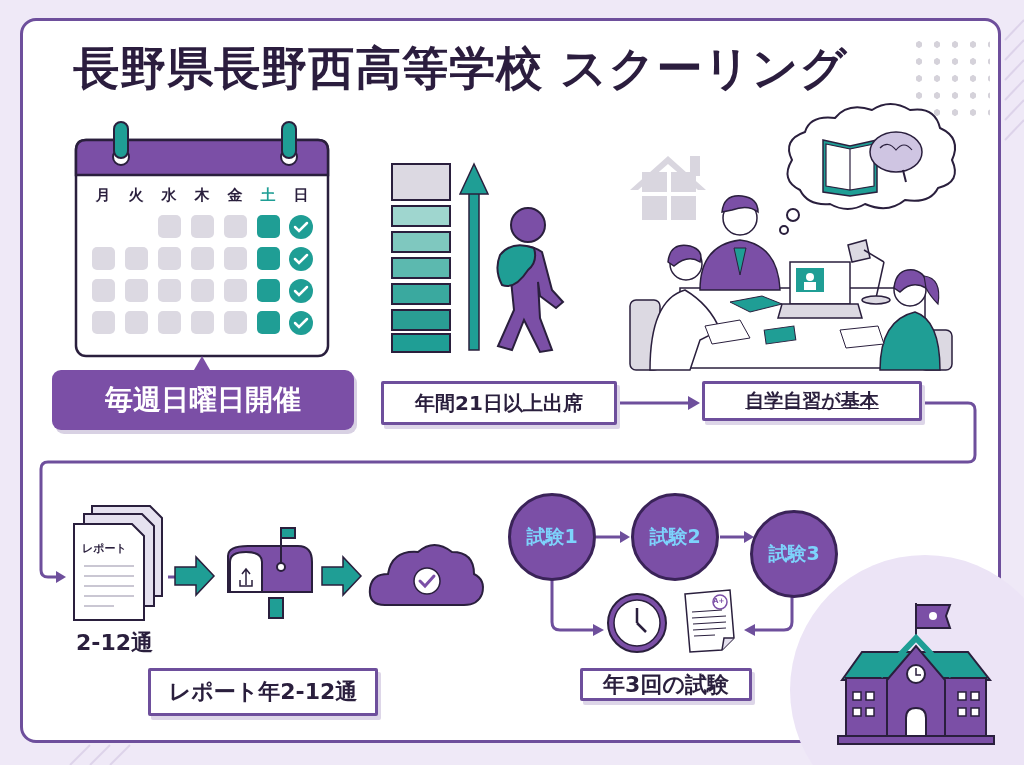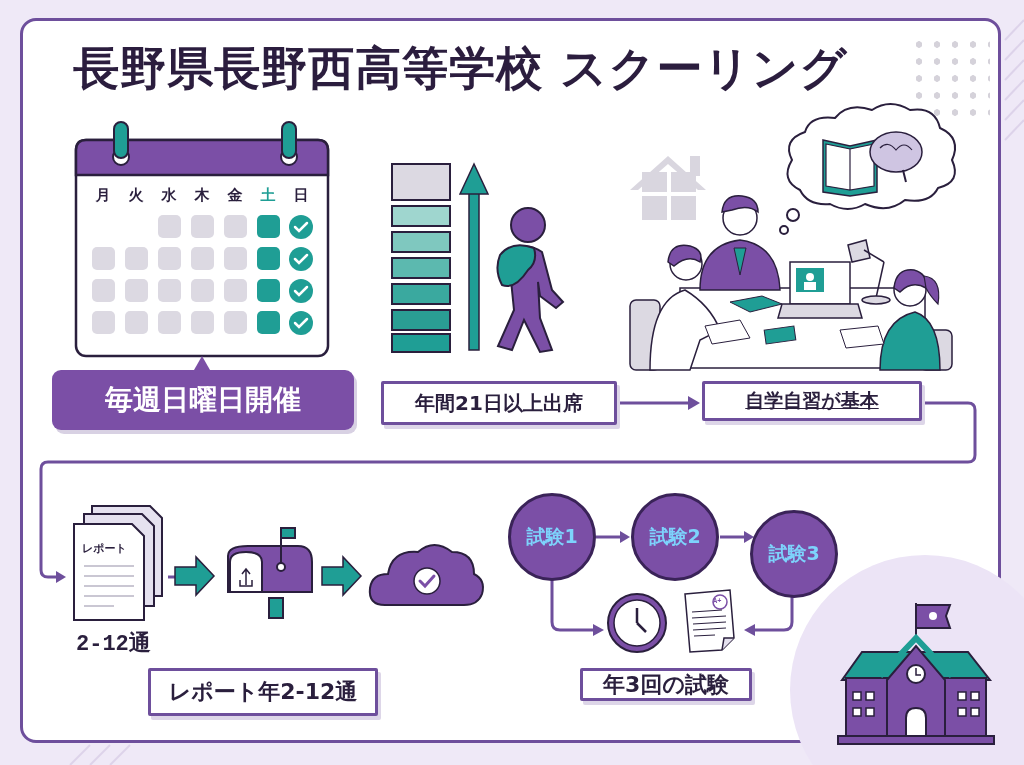--- a/index.html
+++ b/index.html
@@ -7,21 +7,21 @@
   .bg-deco{position:absolute;left:0;top:0;width:1024px;height:765px;}
   .card{position:absolute;left:20px;top:18px;width:981px;height:725px;background:#ffffff;border:3px solid #6e4f9c;border-radius:16px;box-sizing:border-box;}
   .title{position:absolute;left:0;width:921px;top:38px;text-align:center;font-size:46px;font-weight:bold;color:#2b1d3e;letter-spacing:1px;}
   .dots{position:absolute;left:910px;top:36px;width:80px;height:90px;background-image:radial-gradient(circle,#d5d2da 3px,transparent 3.5px);background-size:18px 17px;}
   .svg-layer{position:absolute;left:0;top:0;width:1024px;height:765px;}
   .pill{position:absolute;box-sizing:border-box;display:flex;align-items:center;justify-content:center;font-weight:bold;}
   .pill-light{background:#fff;border:3px solid #6e4f9c;border-radius:2px;color:#2a1f3d;box-shadow:3px 4px 0 #ddd6e8;}
   .pill-dark{background:#7b4fa6;border-radius:9px;color:#fff;box-shadow:3px 4px 0 #d8d1e3;}
   .weekday{position:absolute;font-weight:bold;font-size:15px;width:24px;text-align:center;}
   .node{position:absolute;width:88px;height:88px;border-radius:50%;background:#7b4fa6;border:3px solid #3a2358;box-sizing:border-box;color:#7dd3fc;font-weight:bold;font-size:19px;display:flex;align-items:center;justify-content:center;}
-  .lbl{position:absolute;font-weight:bold;font-family:Liberation Mono, monospace;}
+  .lbl{position:absolute;font-weight:bold;}
 </style>
 </head>
 <body>
 
 <svg class="bg-deco" viewBox="0 0 1024 765">
   <g stroke="#ddd3ea" stroke-width="2" fill="none">
     <line x1="1005" y1="40" x2="1024" y2="20"></line>
       <line x1="1005" y1="60" x2="1024" y2="40"></line>
       <line x1="1005" y1="80" x2="1024" y2="60"></line>
     <line x1="1005" y1="100" x2="1024" y2="80"></line>

